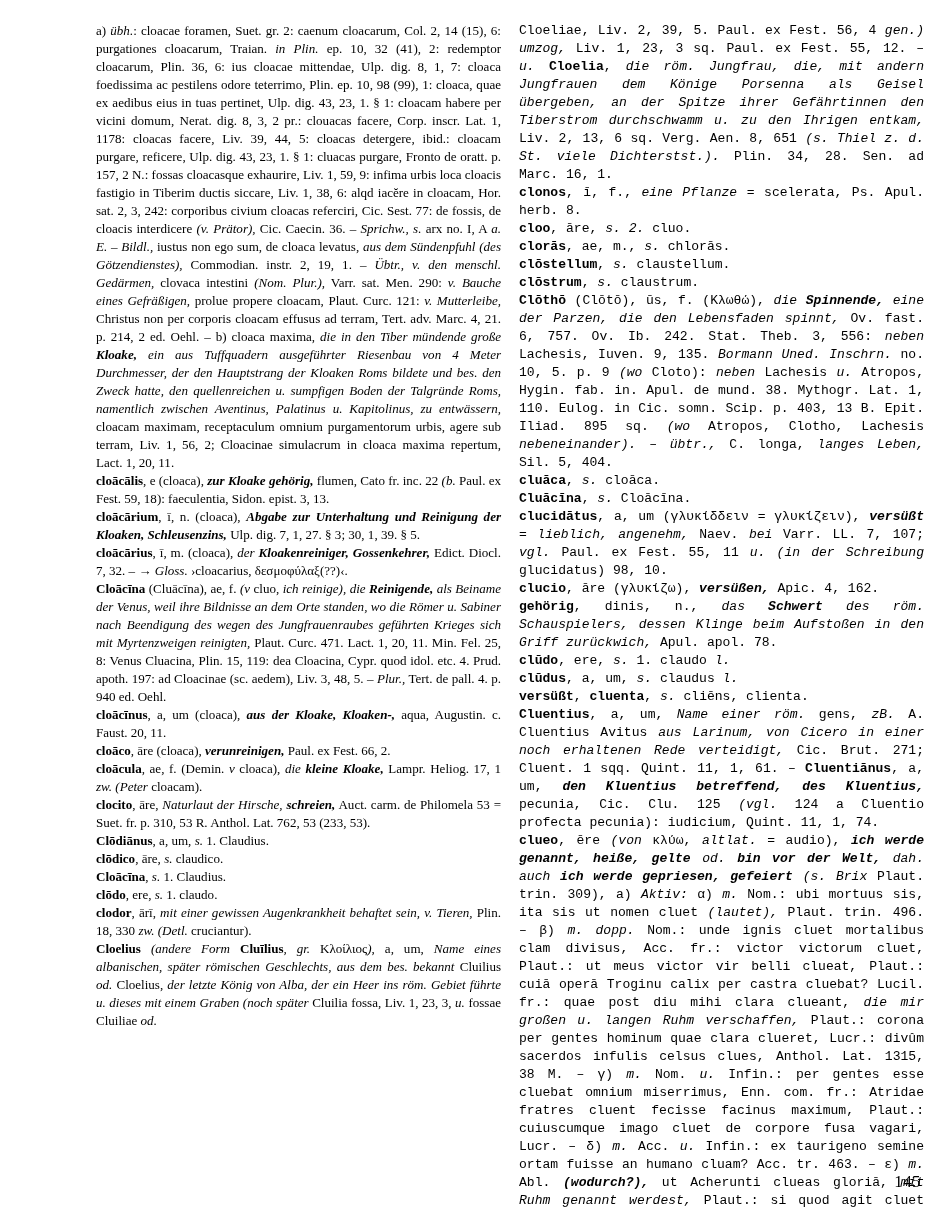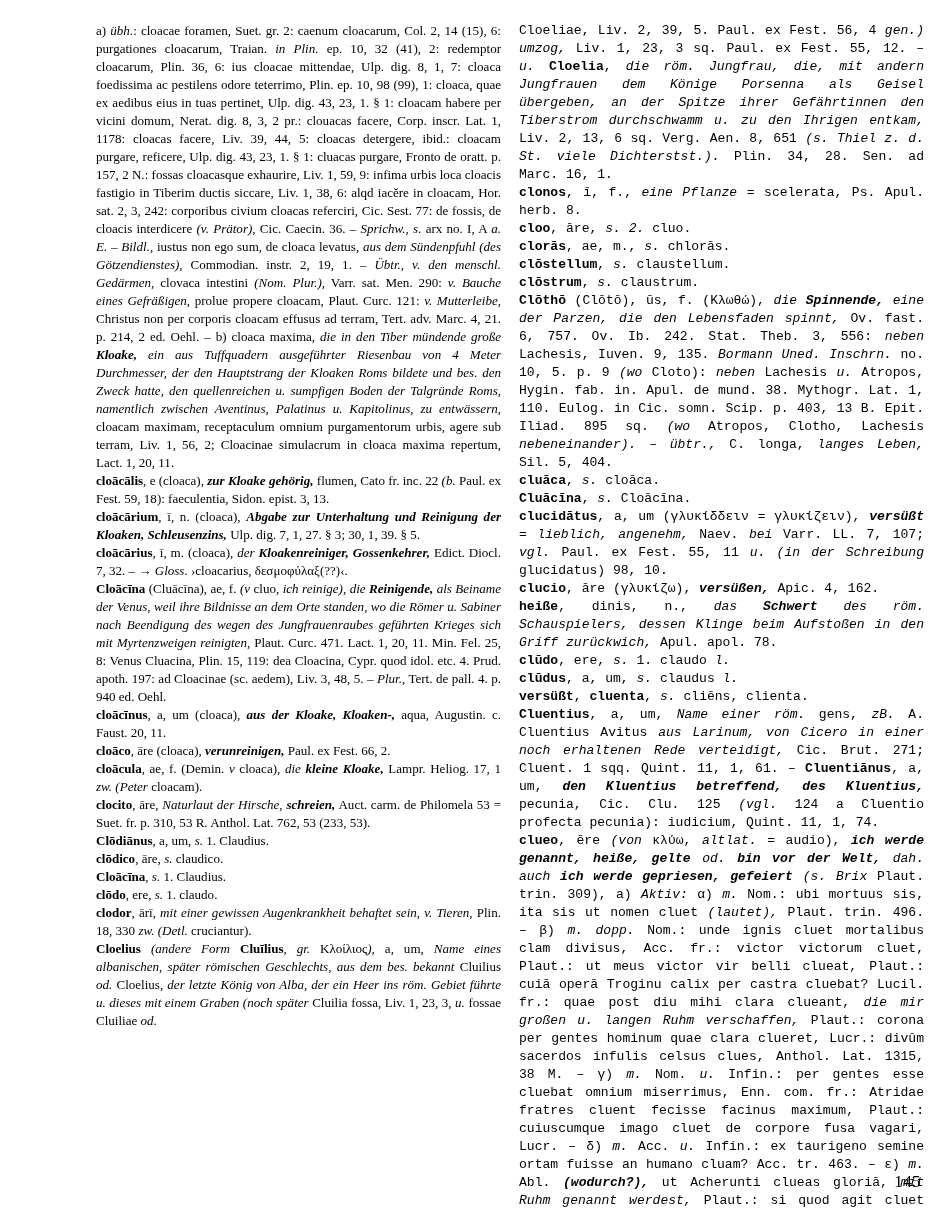--- a/index.html
+++ b/index.html
@@ -86,21 +86,21 @@
         <p class="entry"><b>clonos</b>, ī, f., <i>eine Pflanze</i> = scelerata, Ps. Apul. herb. 8.</p>
         <p class="entry"><b>cloo</b>, āre, <i>s. 2.</i> cluo.</p>
         <p class="entry"><b>clorās</b>, ae, m., <i>s.</i> chlorās.</p>
         <p class="entry"><b>clōstellum</b>, <i>s.</i> claustellum.</p>
         <p class="entry"><b>clōstrum</b>, <i>s.</i> claustrum.</p>
         <p class="entry"><b>Clōthō</b> (Clōtō), ūs, f. (Κλωθώ), <i>die</i> <b><i>Spinnende,</i></b> <i>eine der Parzen, die den Lebensfaden spinnt,</i> Ov. fast. 6, 757. Ov. Ib. 242. Stat. Theb. 3, 556: <i>neben</i> Lachesis, Iuven. 9, 135. <i>Bormann Uned. Inschrn.</i> no. 10, 5. p. 9 <i>(wo</i> Cloto): <i>neben</i> Lachesis <i>u.</i> Atropos, Hygin. fab. in. Apul. de mund. 38. Mythogr. Lat. 1, 110. Eulog. in Cic. somn. Scip. p. 403, 13 B. Epit. Iliad. 895 sq. <i>(wo</i> Atropos, Clotho, Lachesis <i>nebeneinander).</i> – <i>übtr.,</i> C. longa, <i>langes Leben,</i> Sil. 5, 404.</p>
         <p class="entry"><b>cluāca</b>, <i>s.</i> cloāca.</p>
         <p class="entry"><b>Cluācīna</b>, <i>s.</i> Cloācīna.</p>
         <p class="entry"><b>clucidātus</b>, a, um (γλυκίδδειν = γλυκίζειν), <b><i>versüßt</i></b> = <i>lieblich, angenehm,</i> Naev. <i>bei</i> Varr. LL. 7, 107; <i>vgl.</i> Paul. ex Fest. 55, 11 <i>u. (in der Schreibung</i> glucidatus) 98, 10.</p>
         <p class="entry"><b>clucio</b>, āre (γλυκίζω), <b><i>versüßen,</i></b> Apic. 4, 162.</p>
-        <p class="entry"><b>heiße</b>, dinis, n., <i>das</i> <b><i>Schwert</i></b> <i>des röm. Schauspielers, dessen Klinge beim Aufstoßen in den Griff zurückwich,</i> Apul. apol. 78.</p>
+        <p class="entry"><b>gehörig</b>, dinis, n., <i>das</i> <b><i>Schwert</i></b> <i>des röm. Schauspielers, dessen Klinge beim Aufstoßen in den Griff zurückwich,</i> Apul. apol. 78.</p>
         <p class="entry"><b>clūdo</b>, ere, <i>s.</i> 1. claudo <i>l.</i></p>
         <p class="entry"><b>clūdus</b>, a, um, <i>s.</i> claudus <i>l.</i></p>
         <p class="entry"><b>versüßt</b>, <b>cluenta</b>, <i>s.</i> cliēns, clienta.</p>
         <p class="entry"><b>Cluentius</b>, a, um, <i>Name einer röm.</i> gens, <i>zB.</i> A. Cluentius Avitus <i>aus Larinum, von Cicero in einer noch erhaltenen Rede verteidigt,</i> Cic. Brut. 271; Cluent. 1 sqq. Quint. 11, 1, 61. – <b>Cluentiānus</b>, a, um, <b><i>den Kluentius betreffend, des Kluentius,</i></b> pecunia, Cic. Clu. 125 <i>(vgl.</i> 124 a Cluentio profecta pecunia): iudicium, Quint. 11, 1, 74.</p>
         <p class="entry"><b>clueo</b>, ēre <i>(von</i> κλύω, <i>altlat.</i> = audio), <b><i>ich werde genannt, heiße, gelte</i></b> <i>od.</i> <b><i>bin vor der Welt,</i></b> <i>dah. auch</i> <b><i>ich werde gepriesen, gefeiert</i></b> <i>(s. Brix</i> Plaut. trin. 309), a) <i>Aktiv:</i> α) <i>m.</i> Nom.: ubi mortuus sis, ita sis ut nomen cluet <i>(lautet),</i> Plaut. trin. 496. – β) <i>m. dopp.</i> Nom.: unde ignis cluet mortalibus clam divisus, Acc. fr.: victor victorum cluet, Plaut.: ut meus victor vir belli clueat, Plaut.: cuiā operā Troginu calix per castra cluebat? Lucil. fr.: quae post diu mihi clara clueant, <i>die mir großen u. langen Ruhm verschaffen,</i> Plaut.: corona per gentes hominum quae clara clueret, Lucr.: divûm sacerdos infulis celsus clues, Anthol. Lat. 1315, 38 M. – γ) <i>m.</i> Nom. <i>u.</i> Infin.: per gentes esse cluebat omnium miserrimus, Enn. com. fr.: Atridae fratres cluent fecisse facinus maximum, Plaut.: cuiuscumque imago cluet de corpore fusa vagari, Lucr. – δ) <i>m.</i> Acc. <i>u.</i> Infin.: ex taurigeno semine ortam fuisse an humano cluam? Acc. tr. 463. – ε) <i>m.</i> Abl. <b><i>(wodurch?),</i></b> ut Acherunti clueas gloriā, <i>mit Ruhm genannt werdest,</i> Plaut.: si quod agit cluet victoriā, <i>wenn der Mensch durch seine Tätigkeit den Siegesruhm (Siegespreis) erlangt,</i> Plaut.: oves, quîs Tarentum vel Baetica cluet naturā colorante, Tert. de pall. 3. – ζ) <i>absol.,</i> quaecumque cluent, <i>alles, was Namen hat</i> = <i>existiert,</i> Lucr. 1, 449. – b) <i>Depon.:</i> sed hi cluentur hospitum infidissimi, Pacuv. tr. 194: Stratioticus homo qui cluear, <i>heiße</i> = <i>bin,</i> Plaut. Pseud. 918: Pompilius clueor, Varr. sat. Men. 356. – → <i>Nbf.</i> <b>cluo</b>, ere, Sen. apoc. 7, 2. v. 1. Auson. prof. <i>(XVI) 22, 28.</i> p. 69 Schenkl.; sept. sap. (XX) Cleob. 2. p. 108 Schenkl.; epist. <i>(XVI) 2, 21.</i> p. 175 Schenkl.</p>
       </div>
 
   </div>
 
   <div class="pageno">145</div>

